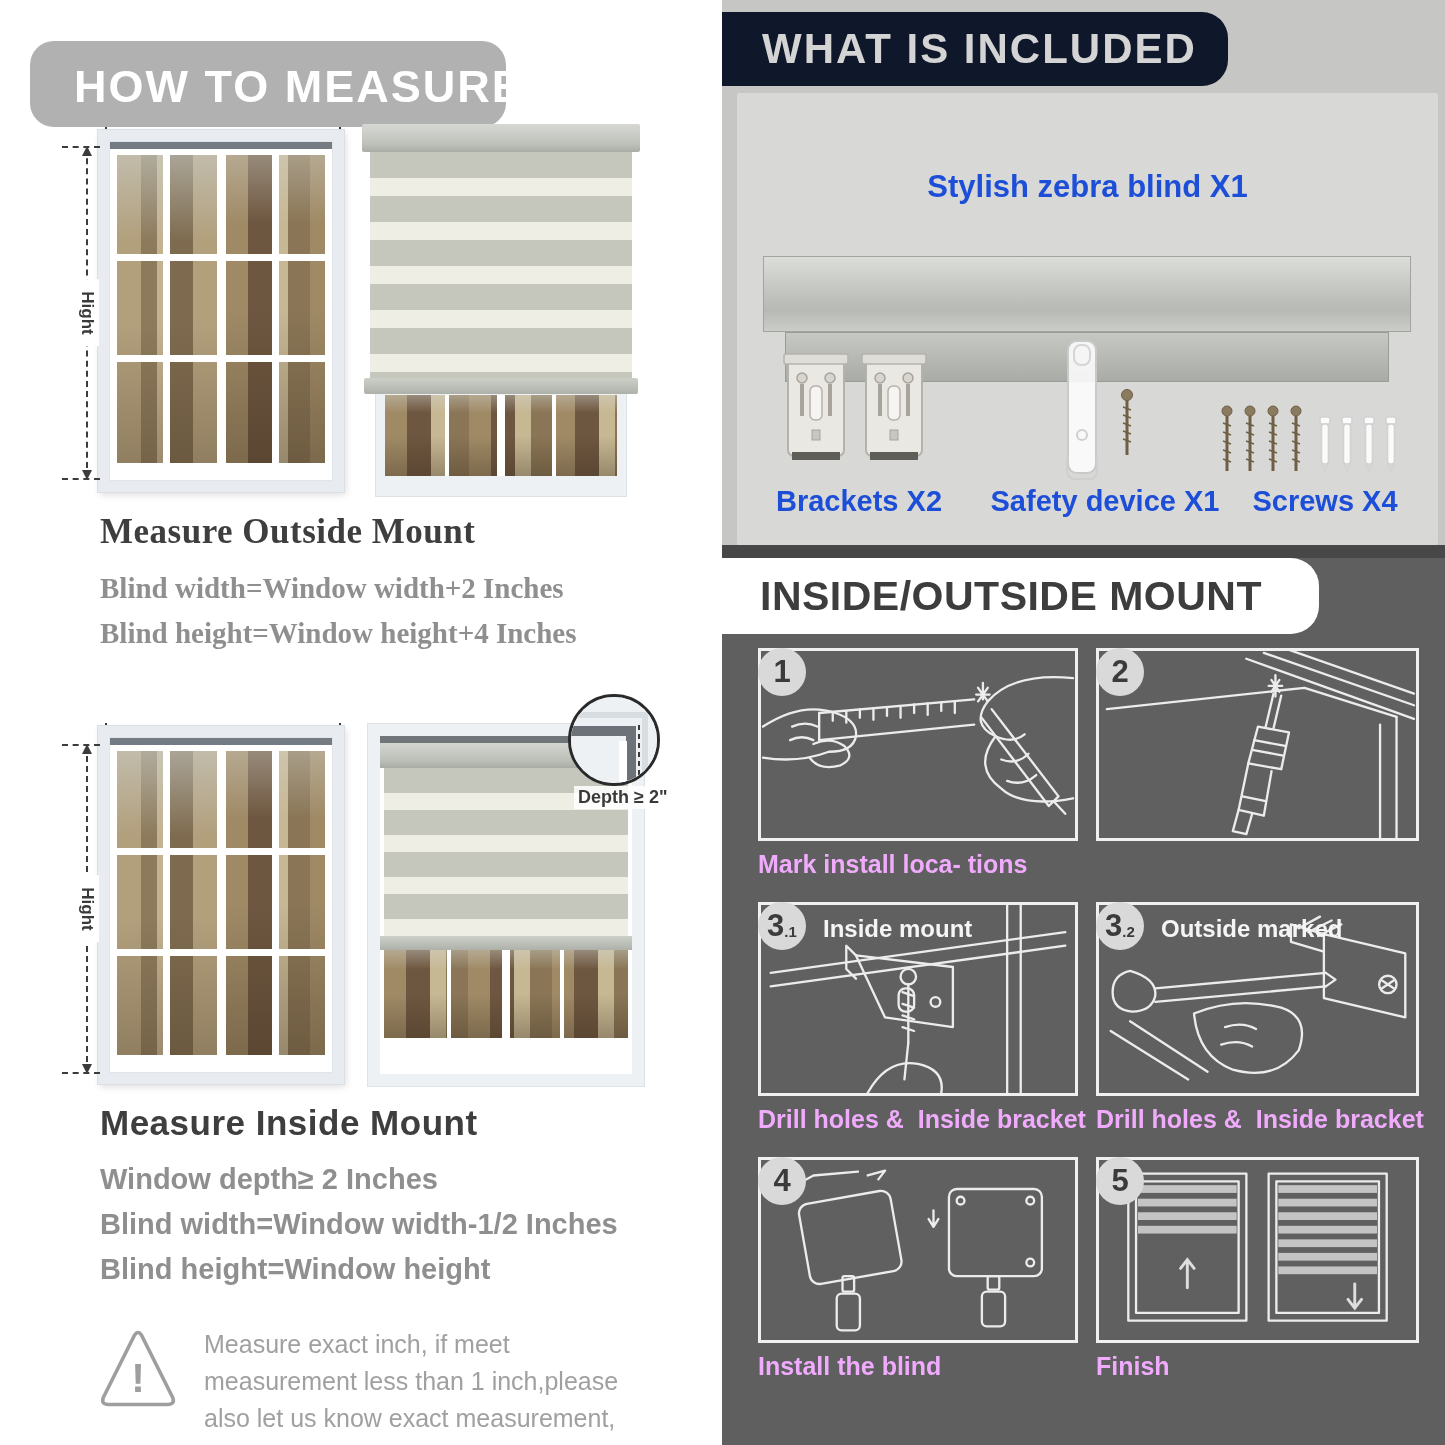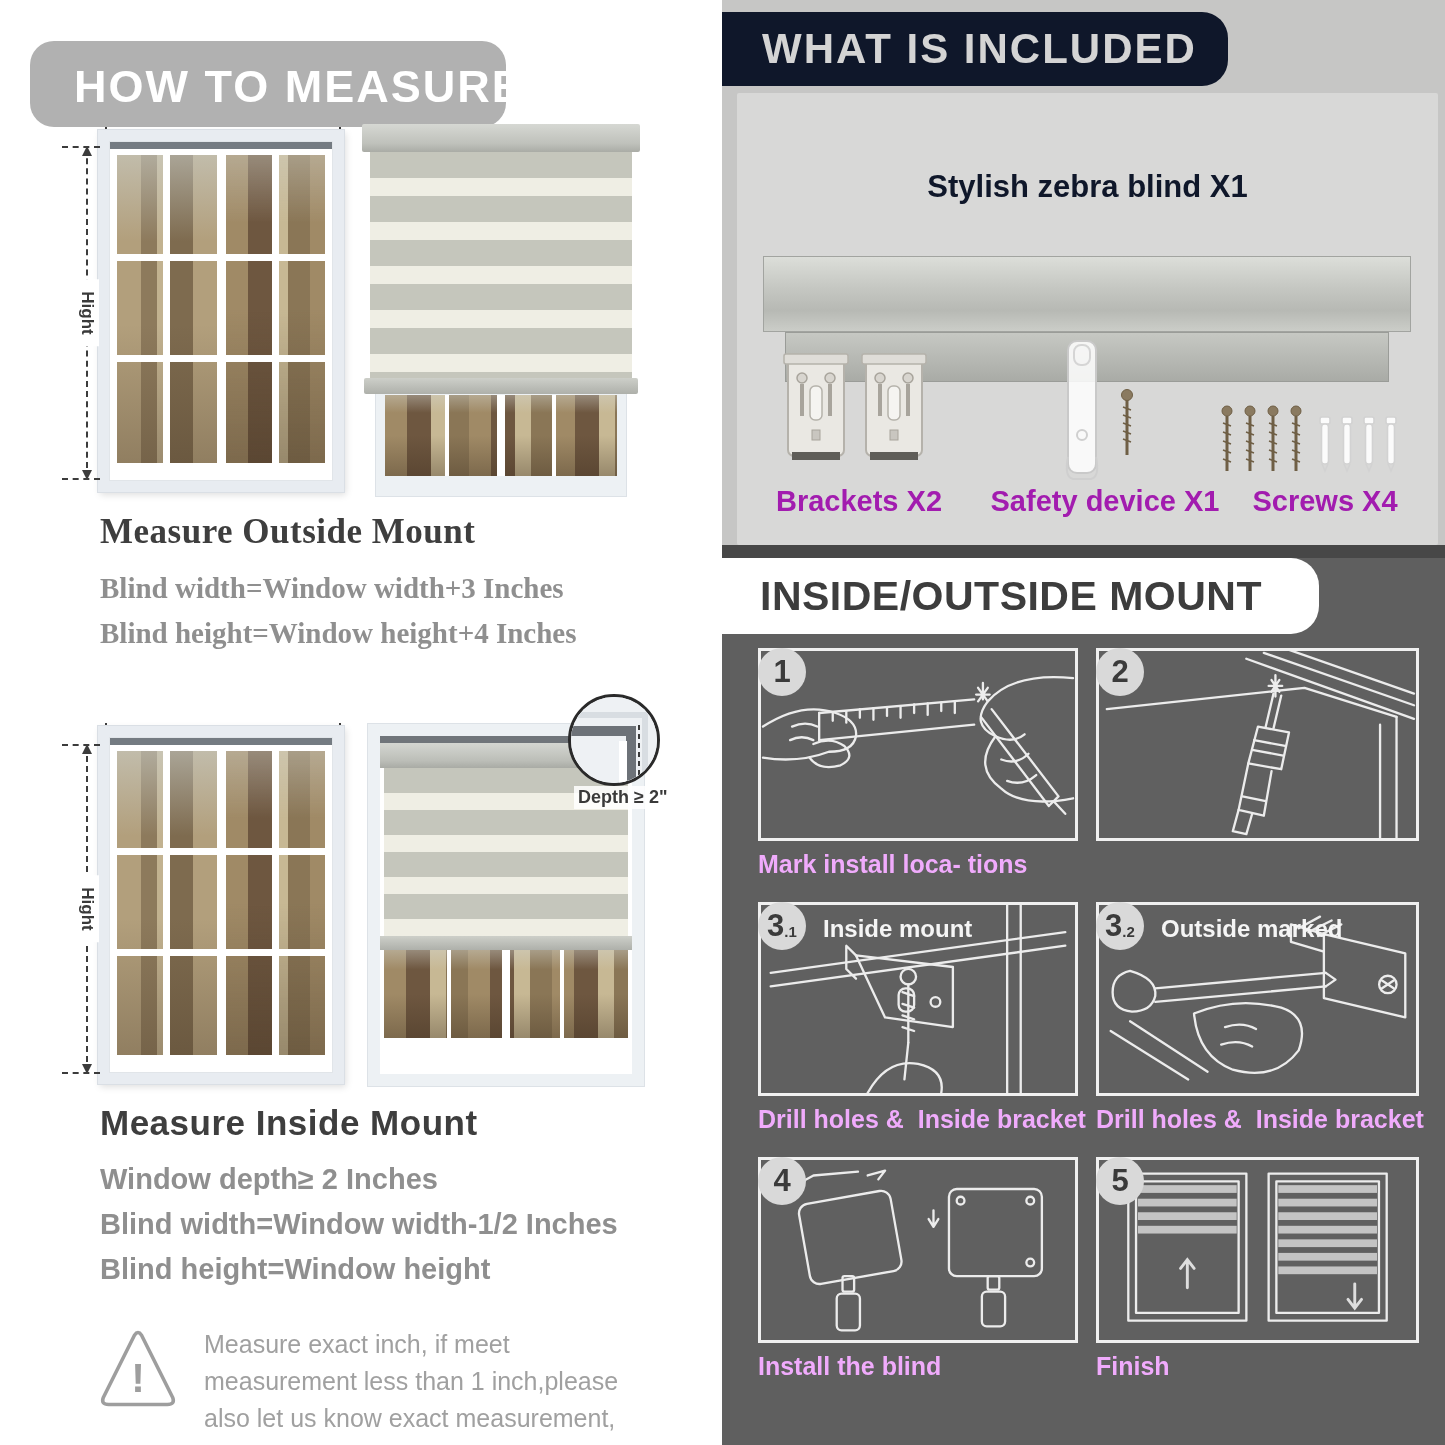--- a/index.html
+++ b/index.html
@@ -83,27 +83,27 @@
   .warning{position:absolute;left:98px;top:1326px;display:flex;align-items:flex-start;}
   .warning-text{margin-left:26px;width:452px;font-size:25px;color:#a0a0a0;line-height:37px;}
 
   
   .right-col{position:absolute;left:722px;top:0;width:723px;height:1445px;background:#c6c6c5;}
   .band-top{position:absolute;left:0;top:12px;width:506px;height:74px;background:#0f172a;
     border-radius:0 26px 26px 0;color:#d4d4d4;font-size:42px;font-weight:bold;letter-spacing:2px;
     line-height:74px;padding-left:40px;box-sizing:border-box;white-space:nowrap;}
   .included-panel{position:absolute;left:15px;top:93px;width:701px;height:452px;background:#d8d8d7;border-radius:2px;}
   .included-title{position:absolute;left:0;top:76px;width:100%;text-align:center;
-    font-size:31px;font-weight:bold;color:#0f172a;}
+    font-size:31px;font-weight:bold;color:#1d4ed8;}
   .headrail{position:absolute;left:26px;top:163px;width:648px;height:130px;}
   .hr-top{position:absolute;left:0;top:0;width:648px;height:76px;border:1px solid #a2a4a0;box-sizing:border-box;
     background:linear-gradient(180deg,#dcded9,#c6c8c3 40%,#b7b9b4 72%,#cbcdc8);}
   .hr-bot{position:absolute;left:22px;top:76px;width:604px;height:50px;border:1px solid #9a9c98;box-sizing:border-box;
     background:linear-gradient(180deg,#c6c8c3,#a9aba6);}
-  .item-label{position:absolute;top:392px;font-size:29px;font-weight:bold;color:#a21caf;text-align:center;white-space:nowrap;}
+  .item-label{position:absolute;top:392px;font-size:29px;font-weight:bold;color:#1d4ed8;text-align:center;white-space:nowrap;}
 
   .dark-sec{position:absolute;left:0;top:545px;width:723px;height:900px;background:#5f5f5f;}
   .dark-strip{position:absolute;left:0;top:0;width:100%;height:13px;background:#474747;}
   .band-mount{position:absolute;left:0;top:13px;width:597px;height:76px;background:#ffffff;
     border-radius:0 28px 28px 0;color:#3d3d3d;font-size:41px;font-weight:bold;letter-spacing:.5px;
     line-height:76px;padding-left:38px;box-sizing:border-box;white-space:nowrap;}
   .step-panel{position:absolute;border:3px solid #f0f0f0;background:#606060;box-sizing:border-box;}
   .badge{position:absolute;left:-3px;top:-3px;width:48px;height:48px;border-radius:50%;background:#d9d9d9;
     display:flex;align-items:center;justify-content:center;color:#3b3b3b;z-index:2;}
   .badge .n{font-size:31px;font-weight:bold;}
@@ -167,21 +167,21 @@
       <i class="uv l"></i>
       <i class="uv r"></i>
     </div>
     <div class="stripes"></div>
     <div class="cassette"></div>
     <div class="rail"></div>
   </div>
 
   <div class="abs" style="left:100px;top:512px;font-family:Liberation Serif, serif;">
     <h2 class="sec-title">Measure Outside Mount</h2>
-    <div class="gray-line">Blind width=Window width+3 Inches</div>
+    <div class="gray-line">Blind width=Window width+2 Inches</div>
     <div class="gray-line">Blind height=Window height+4 Inches</div>
   </div>
 
   <div class="warrow" style="left:105px;top:700px;width:236px;">
     <i class="tick tl"></i>
     <i class="tick tr"></i>
     <i class="wline"></i>
     <i class="ah al"></i>
     <i class="ah ar"></i>
     <span class="dimlabel">Width</span>

